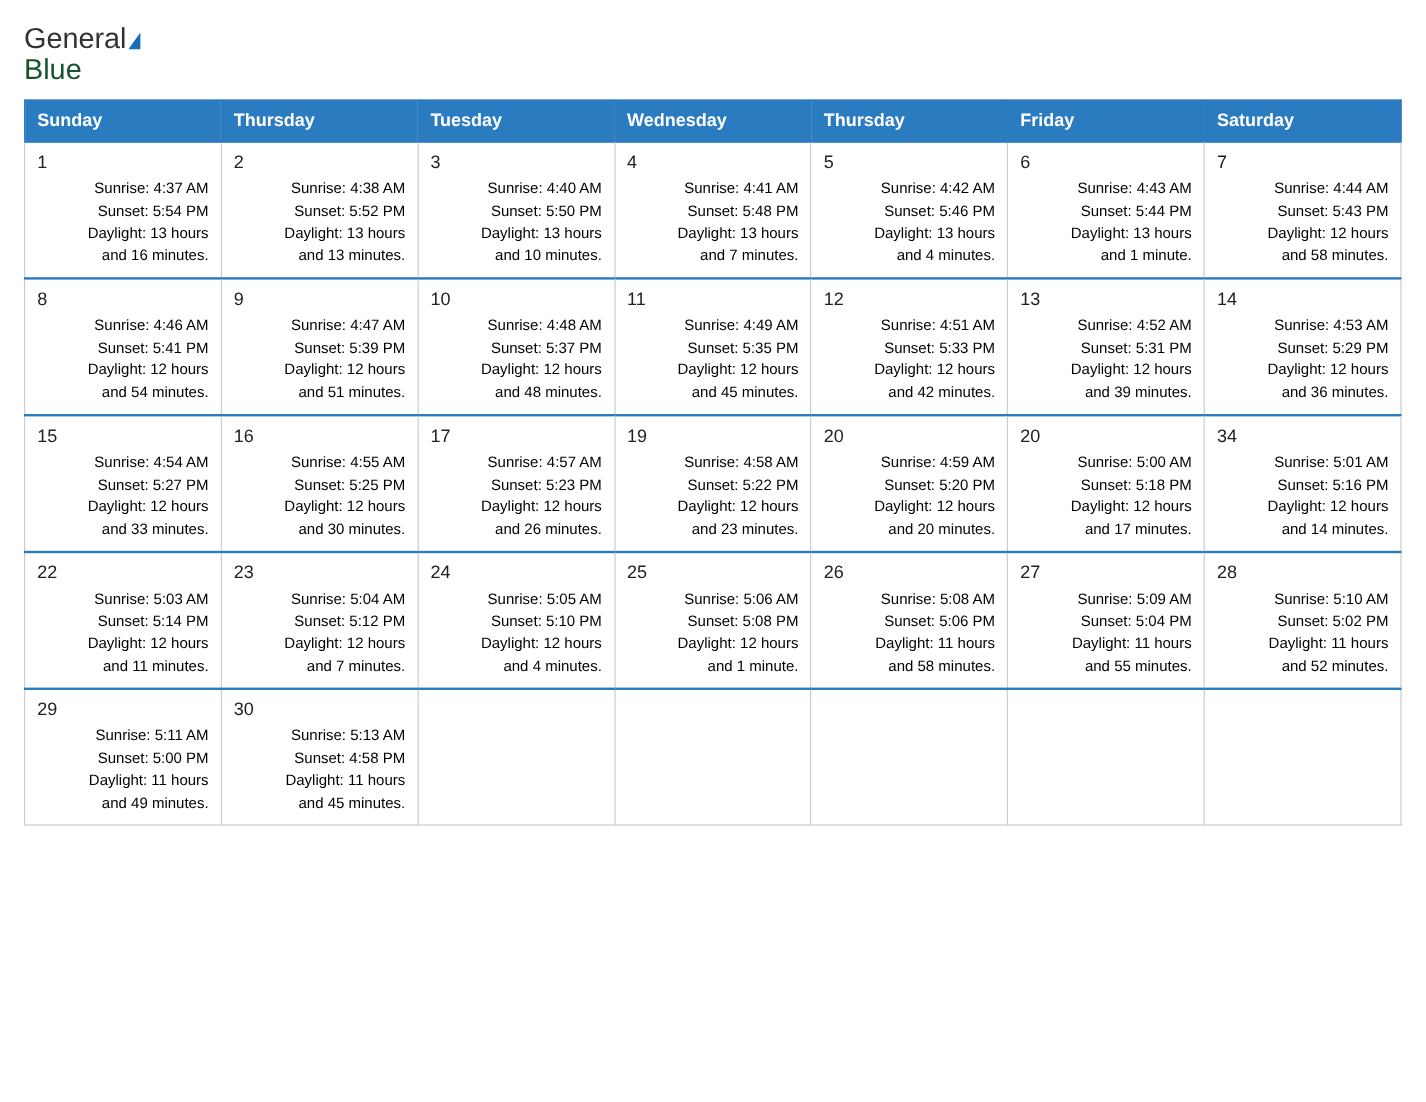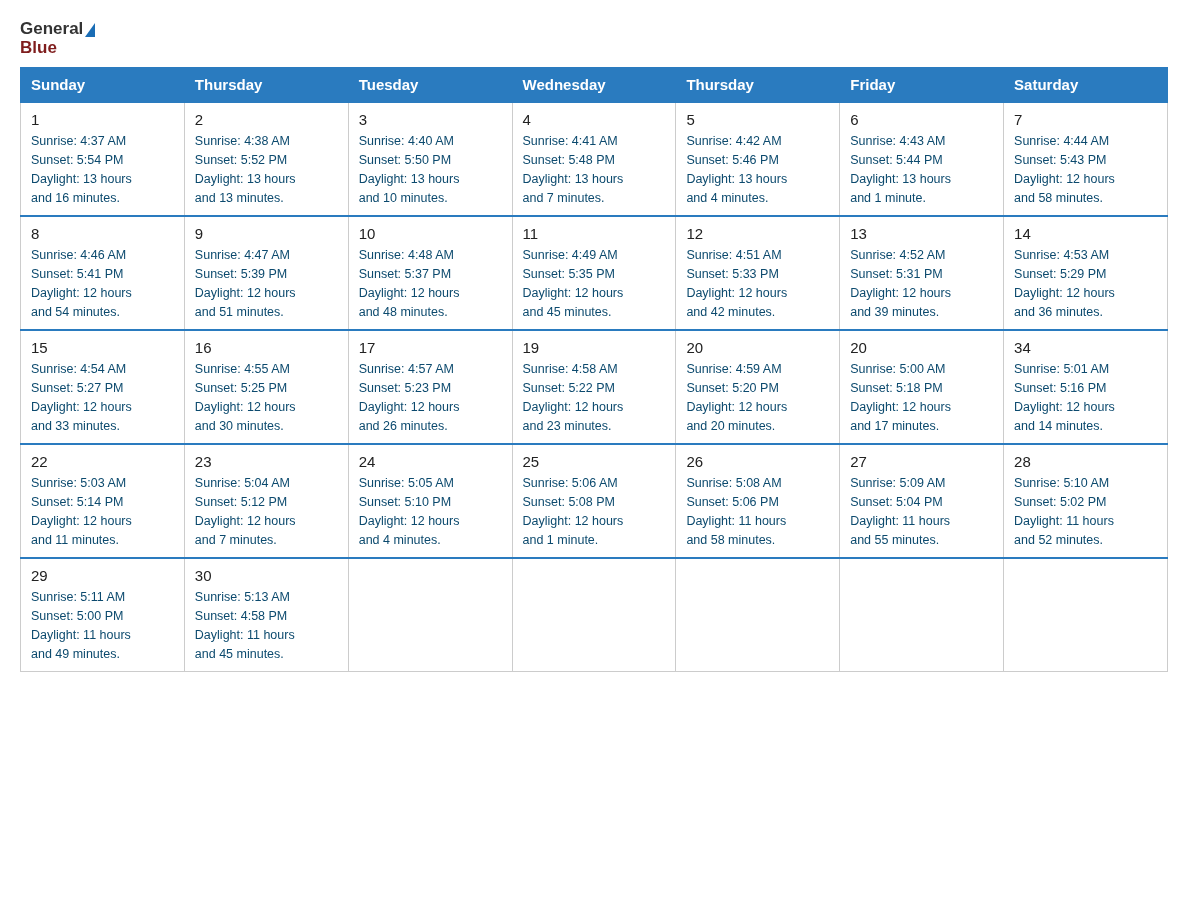--- a/index.html
+++ b/index.html
@@ -15,27 +15,27 @@
       justify-content: space-between;
       align-items: flex-start;
       margin-bottom: 10px;
     }
     .logo {
       display: flex;
       flex-direction: column;
       align-items: flex-start;
     }
     .logo-text {
-      font-size: 17px;
-      font-weight: bold;
+      font-size: 24px;
+      font-weight: normal;
       color: #333;
       line-height: 1.1;
     }
     .logo-general { color: #333; }
-    .logo-blue { color: #7f1d1d; }
+    .logo-blue { color: #14532d; }
     .logo-triangle {
       display: inline-block;
       width: 0;
       height: 0;
       border-left: 10px solid transparent;
       border-bottom: 14px solid #1a6db5;
       margin-left: 2px;
       vertical-align: middle;
     }
     .title-block {
@@ -78,21 +78,22 @@
     }
     .day-number {
       font-size: 15px;
       font-weight: normal;
       margin-bottom: 4px;
       color: #222;
     }
     .day-info {
       font-size: 12.5px;
       line-height: 1.5;
-      color: #0c4a6e;
+      color: #000000;
+      text-align: right;
     }
     .empty-cell {
       border: 1px solid #ccc;
       border-top: 2px solid #2a7bbf;
     }
     tr td:first-child {
       border-left: 1px solid #ccc;
     }
   </style>
 </head>

